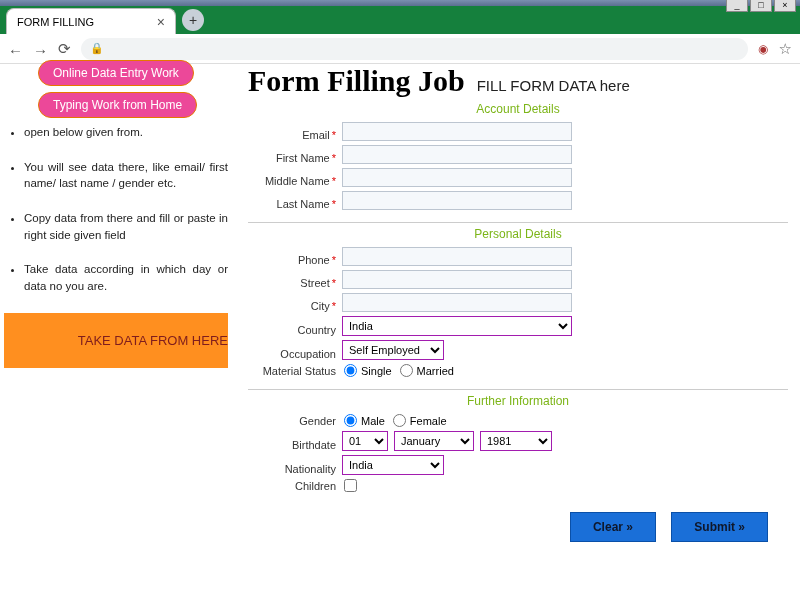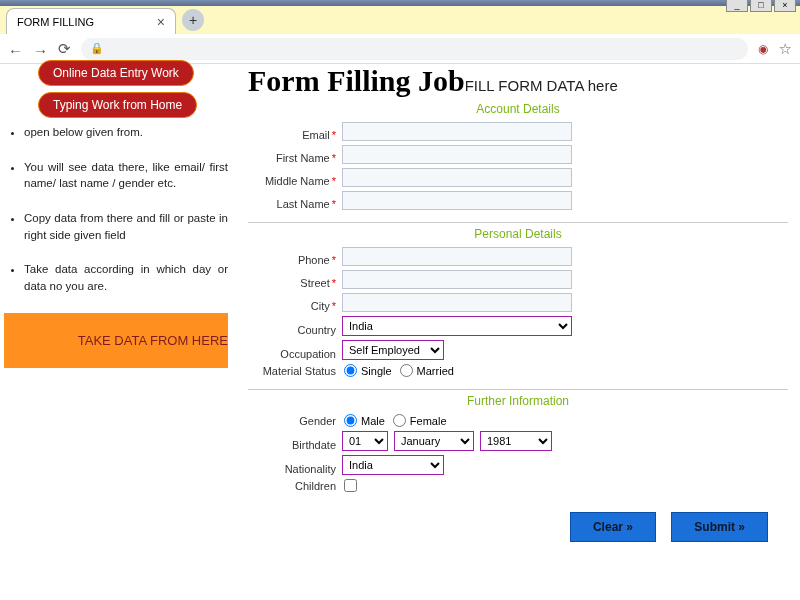--- a/index.html
+++ b/index.html
@@ -2,44 +2,44 @@
 <html><head>
 <meta charset="utf-8">
 <style>
 * { box-sizing: border-box; margin: 0; padding: 0; }
 body { font-family: Arial, sans-serif; font-size: 12px; background: #fff; width: 800px; height: 600px; overflow: hidden; }
 
 .titlebar { height: 6px; background: linear-gradient(#7a8fb0, #5a6f90); position: relative; }
 .winctrls { position: absolute; right: 4px; top: -2px; display: flex; gap: 2px; }
 .winbtn { width: 22px; height: 14px; background: #e0e0e0; border: 1px solid #888; font-size: 9px; text-align: center; line-height: 12px; }
 
-.tabstrip { height: 28px; background: #fef9c3; display: flex; align-items: flex-end; padding-left: 6px; }
+.tabstrip { height: 28px; background: #15803d; display: flex; align-items: flex-end; padding-left: 6px; }
 .tab { background: #fff; height: 26px; border-radius: 8px 8px 0 0; padding: 0 10px; display: flex; align-items: center; gap: 8px; font-size: 11px; min-width: 170px; border: 1px solid #bbb; border-bottom: none; }
 .tab-close { font-size: 14px; color: #555; margin-left: auto; }
 .newtab { width: 22px; height: 22px; border-radius: 50%; background: #c8d0d8; margin: 0 6px 3px; display: flex; align-items: center; justify-content: center; font-size: 14px; color: #333; }
 
 .toolbar { height: 30px; background: #fff; border-bottom: 1px solid #ddd; display: flex; align-items: center; padding: 0 8px; gap: 10px; }
 .navicon { font-size: 15px; color: #555; }
 .addrbar { flex: 1; height: 22px; background: #f1f3f4; border-radius: 12px; display: flex; align-items: center; padding: 0 10px; gap: 8px; color: #555; }
 .lockicon { font-size: 11px; }
 .staricon { font-size: 15px; color: #666; }
 .exticon { font-size: 12px; color: #a33; }
 
 .content { display: flex; height: calc(600px - 64px); }
 
 .sidebar { width: 236px; padding: 0 8px 0 4px; }
-.pill { background: #b91c1c; color: #fff; font-size: 12px; padding: 5px 14px; border-radius: 14px; display: inline-block; margin: 0 0 6px 34px; border: 1px solid #e67800; }
+.pill { background: #ec4899; color: #fff; font-size: 12px; padding: 5px 14px; border-radius: 14px; display: inline-block; margin: 0 0 6px 34px; border: 1px solid #e67800; }
 .pill.cut { margin-top: -4px; }
 .stepbar { background: #eee; text-align: center; padding: 12px 0; margin: 18px 0 16px; font-size: 14px; letter-spacing: 0.5px; }
 .steps { list-style: disc; padding-left: 20px; }
 .steps li { margin-bottom: 18px; font-size: 11.5px; line-height: 1.45; text-align: justify; color: #222; }
 .bigbtn { background: #ff8f1f; color: #7f1d1d; text-align: right; padding: 20px 0; font-size: 13px; margin-top: 6px; }
 
 .main { flex: 1; padding: 0 12px 10px 12px; overflow: hidden; }
-.headrow { display: flex; align-items: baseline; margin-bottom: 2px; }
+.headrow { display: flex; align-items: baseline; gap: 12px; margin-bottom: 2px; }
 .h1 { font-size: 30px; font-weight: bold; font-family: 'Times New Roman', serif; }
 .hsub { font-size: 15px; color: #222; }
 .section { color: #7cb518; font-size: 12px; text-align: center; margin: 4px 0 6px; }
 
 .form { }
 .row { display: flex; align-items: flex-end; margin-bottom: 4px; }
 .lbl { width: 94px; text-align: right; font-size: 11px; color: #333; padding-right: 6px; }
 .req { color: #d00; margin-left: 2px; }
 .txt { width: 230px; height: 19px; border: 1px solid #bcc5d0; background: #f5f8fb; }
 .sel { height: 20px; border: 1px solid #a21caf; background: #fff; font-size: 11px; padding: 1px 2px; }

